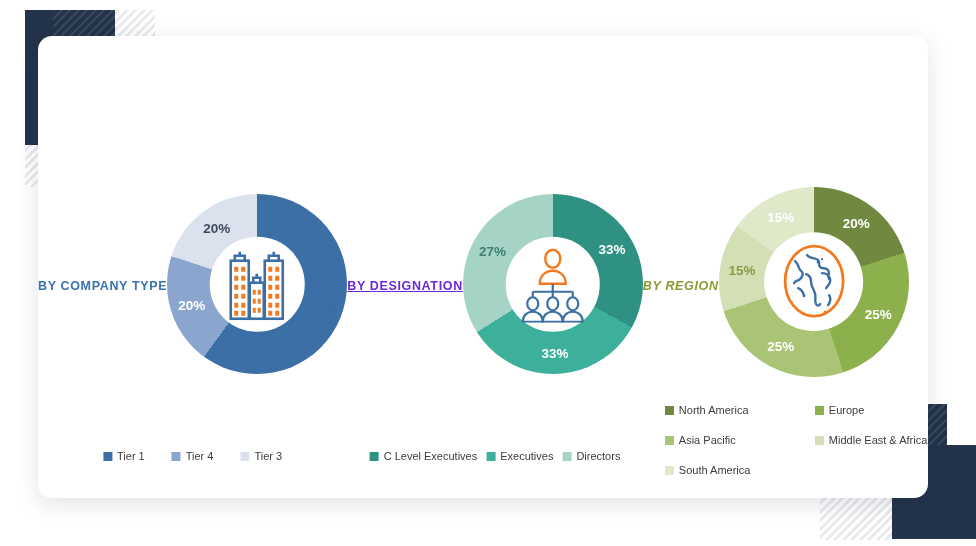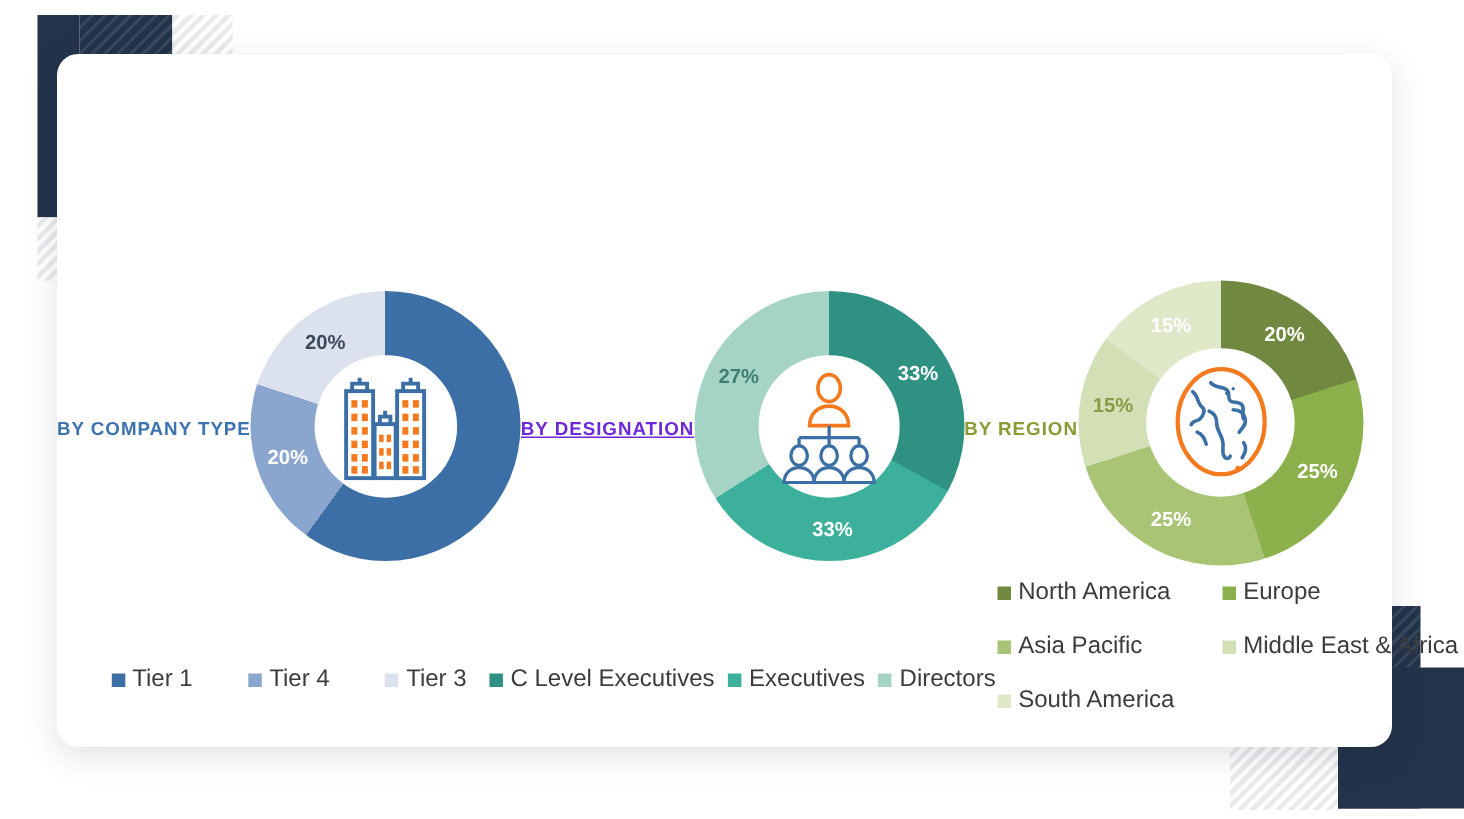--- a/index.html
+++ b/index.html
@@ -72,21 +72,21 @@
   .col-title{
     margin-top:38px;
     font-size:12.5px;
     font-weight:bold;
     letter-spacing:.65px;
     text-transform:uppercase;
     white-space:nowrap;
   }
   #title-company  {color:#3a73b0;}
   #title-designation{color:#6d28d9;text-decoration:underline;}
-  #title-region   {color:#8a9b35;}
+  #title-region   {color:#8a9b35;font-style:italic;}
 
   
   .donut-wrap{
     position:relative;
     margin-top:34px;
     width:180px;height:180px;
   }
   .donut-wrap.region{width:190px;height:190px;margin-top:29px;}
   .donut{
     position:absolute;inset:0;
@@ -109,35 +109,35 @@
     font-weight:bold;
     white-space:nowrap;
     transform:translate(-50%,-50%);
   }
 
   
   .legend{
     position:absolute;
     display:flex;
     align-items:center;
-    font-size:16px;
+    font-size:11px;
     color:#3c3c3c;
   }
   .legend-item{
     display:flex;align-items:center;
     white-space:nowrap;
   }
   .swatch{
     width:9px;height:9px;
     margin-right:5px;
     flex:none;
     display:inline-block;
   }
 
-  #legend-company{left:50%;transform:translateX(-50%);bottom:36px;gap:37px;}
+  #legend-company{left:50%;transform:translateX(-50%);bottom:36px;gap:27px;}
   #legend-designation{left:50%;transform:translateX(-50%);bottom:36px;gap:9px;}
 
   #legend-region{
     left:22px;bottom:22px;
     display:grid;
     grid-template-columns:150px 150px;
     row-gap:18px;column-gap:0px;
     align-items:center;
   }
 </style>

